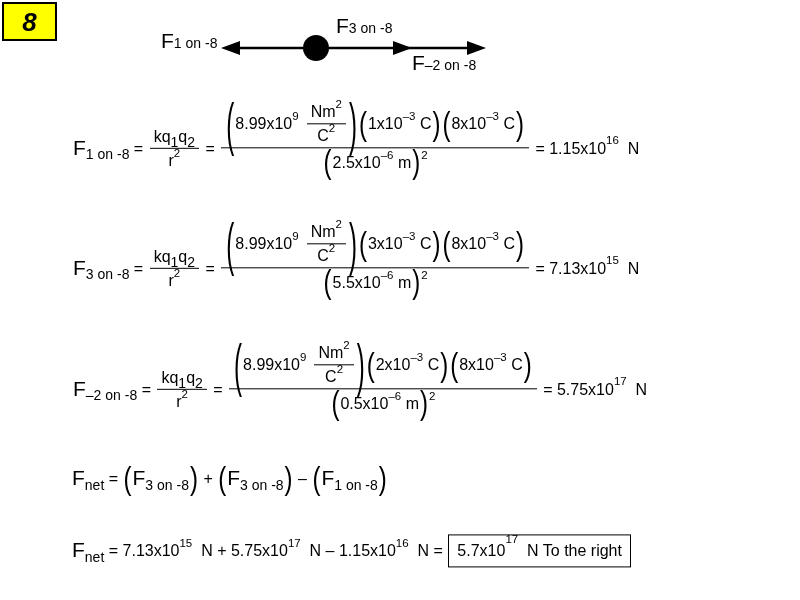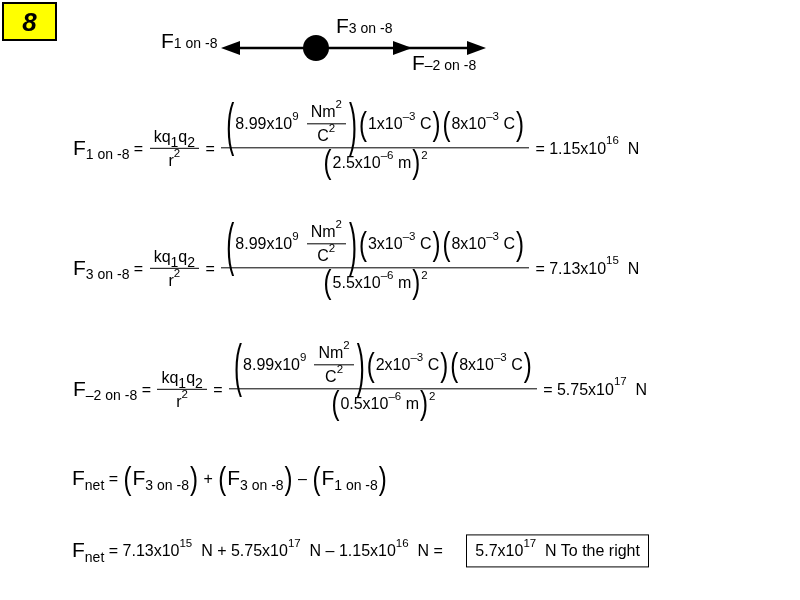--- a/index.html
+++ b/index.html
@@ -41,21 +41,21 @@
   .mbig{font-size:21px;line-height:1.1;position:relative;top:-1px;}
   .msub{font-size:14px;line-height:1;position:relative;top:6px;}
   .msup{font-size:11.5px;line-height:1;position:relative;top:-7px;}
   .msp{display:inline-block;height:1px;}
   .mfrac{display:inline-flex;flex-direction:column;align-items:center;margin:0 2px;}
   .mnum,.mden{display:inline-flex;align-items:center;padding:0 4px;white-space:pre;}
   .mbar{align-self:stretch;height:0;border-top:1.7px solid #000;margin:2px 0;}
   .mpar{display:inline-flex;align-items:center;}
   .mpar-g{font-size:24px;line-height:1;display:inline-block;transform-origin:50% 50%;padding:0 1px;}
   .mparc{display:inline-flex;align-items:center;white-space:pre;}
-  .mbox{display:inline-flex;align-items:center;border:1.6px solid #000;padding:6px 8px;margin-left:19px;}
+  .mbox{display:inline-flex;align-items:flex-start;border:1.6px solid #000;padding:6px 8px;margin-left:1px;}
 </style>
 </head>
 <body>
 
 <div class="page">
 
   <div class="slide-num">
     <span>8</span>
   </div>
 

